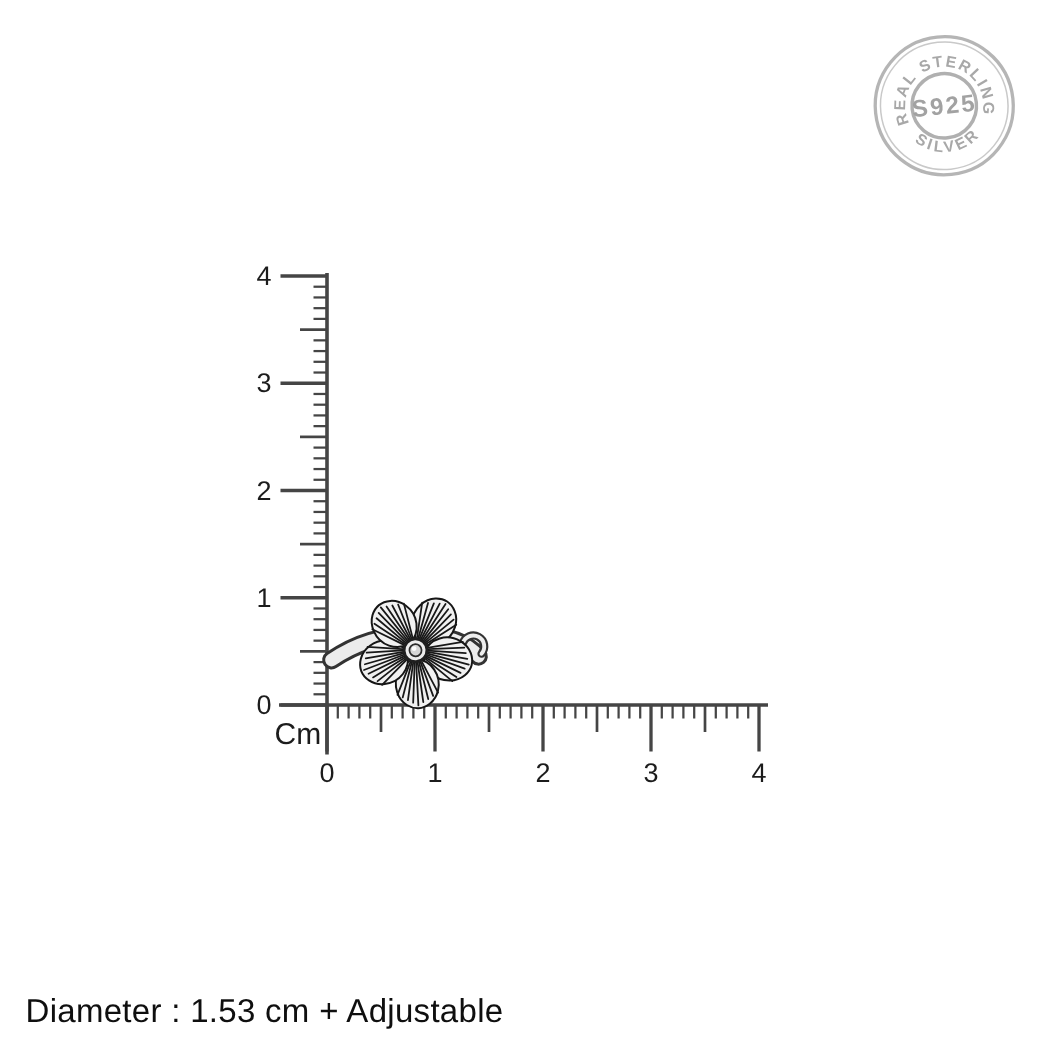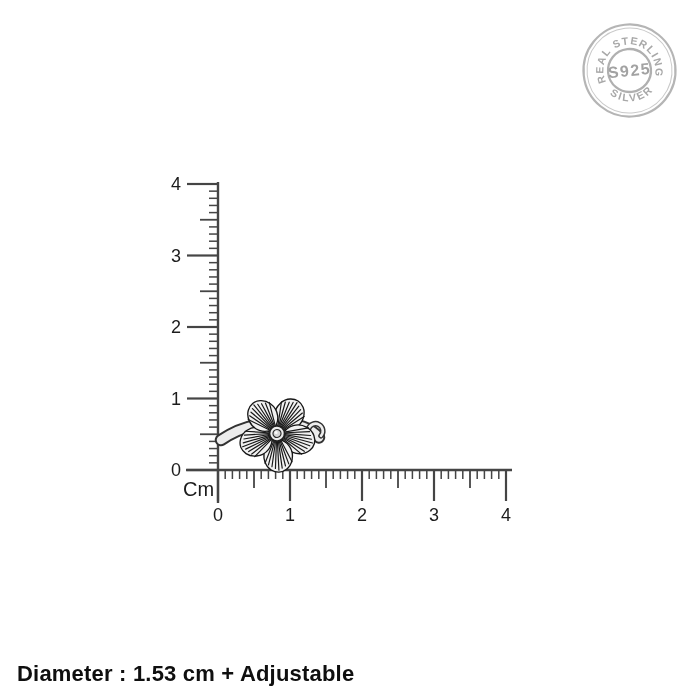--- a/index.html
+++ b/index.html
@@ -5,21 +5,21 @@
   html,body{margin:0;padding:0;background:#fff;}
   .canvas{position:relative;width:700px;height:700px;background:#ffffff;overflow:hidden;
           font-family:"Liberation Sans",sans-serif;}
   svg{position:absolute;left:0;top:0;}
   svg text{font-family:"Liberation Sans",sans-serif;}
   .rlabel{font-size:18px;fill:#1c1c1c;}
   .unit-label{font-size:20px;fill:#1c1c1c;}
   .badge-arc{font-size:10.5px;font-weight:bold;fill:#a8a8a8;letter-spacing:1.2px;}
   .badge-arc-bottom{letter-spacing:2px;}
   .badge-center-text{font-size:16px;font-weight:bold;fill:#a2a2a2;letter-spacing:1.5px;text-anchor:middle;}
-  .caption{position:absolute;left:17px;top:661px;font-size:22px;color:#0f0f0f;letter-spacing:0.2px;font-weight:bold;}
+  .caption{position:absolute;left:17px;top:661px;font-size:22px;color:#0f0f0f;letter-spacing:0.2px;}
 </style>
 </head>
 <body>
 
 <div class="canvas">
   <svg width="700" height="700" viewBox="0 0 700 700">
 
     <g transform="rotate(-6 629.5 70.5)">
       <circle cx="629.5" cy="70.5" r="46" fill="none" stroke="#b5b5b5" stroke-width="2.2"></circle>
       <circle cx="629.5" cy="70.5" r="42.5" fill="none" stroke="#c9c9c9" stroke-width="1"></circle>

